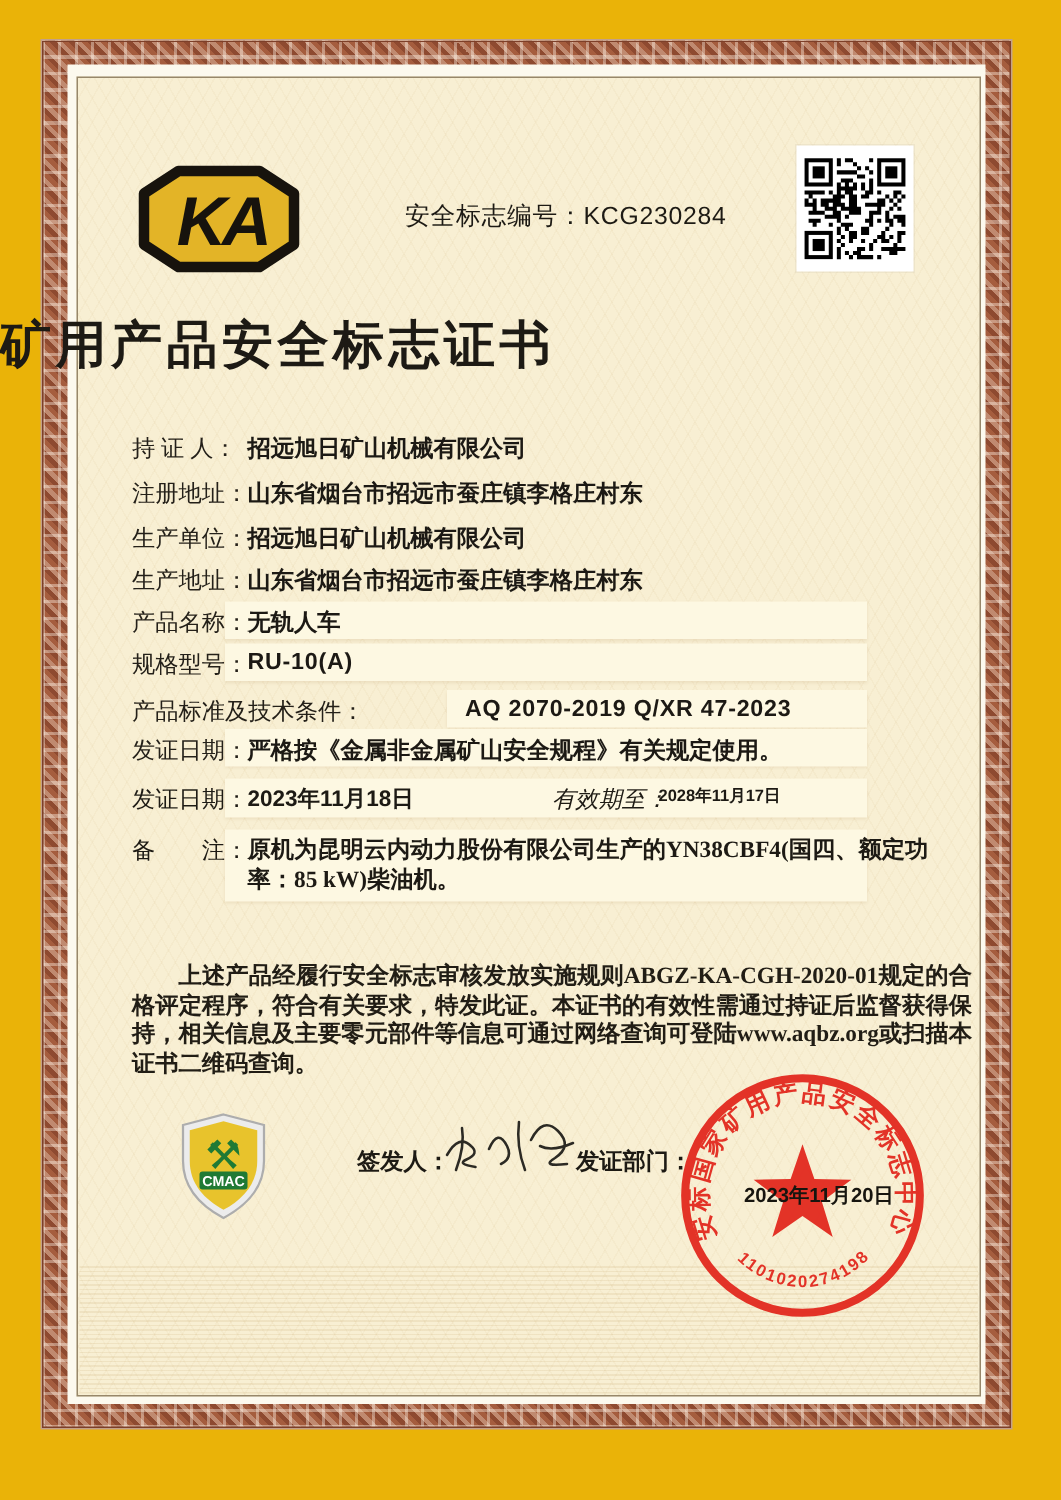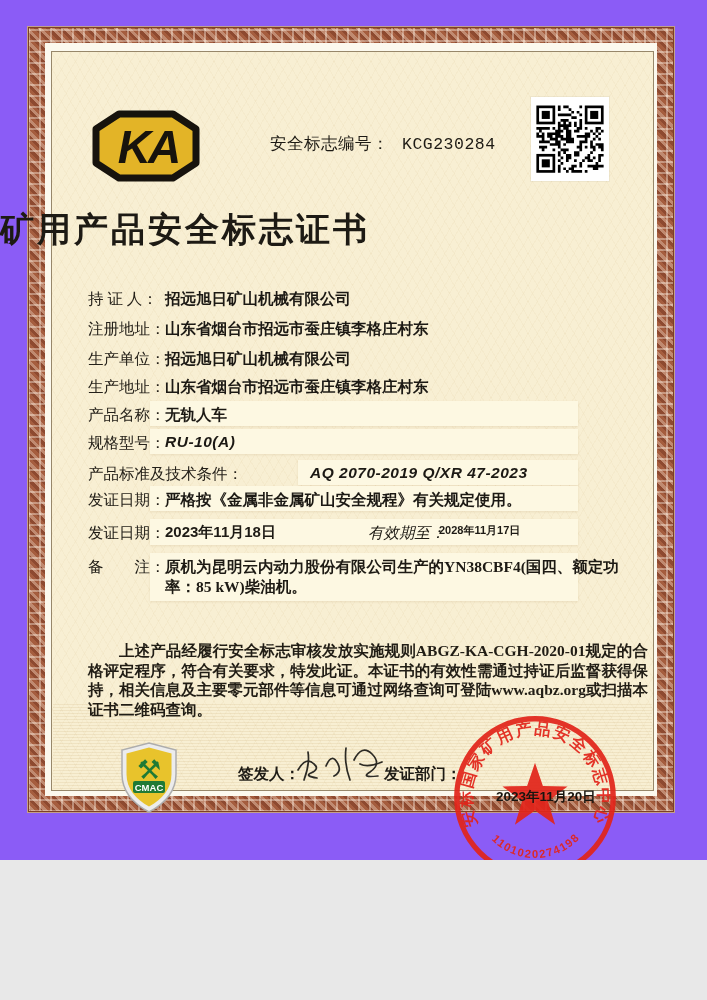--- a/index.html
+++ b/index.html
@@ -1,49 +1,49 @@
 <!DOCTYPE html>
 <html><head>
 <meta charset="utf-8">
 <style>
   html,body{margin:0;padding:0;background:#e8e8e8;}
-  .page{position:relative;width:707px;height:860px;margin:0 auto;overflow:hidden;
-        background:#8b5cf6;font-family:"Liberation Serif","DejaVu Serif",serif;color:#1d1a14;}
+  .page{position:relative;width:707px;height:1000px;margin:0 auto;overflow:hidden;
+        background:#eab308;font-family:"Liberation Serif","DejaVu Serif",serif;color:#1d1a14;}
   
   .band{position:absolute;left:28px;right:33px;top:27px;bottom:48px;
         background:
           repeating-linear-gradient(90deg, rgba(255,243,230,.40) 0 2px, rgba(0,0,0,0) 2px 11px),
           repeating-linear-gradient(0deg, rgba(255,243,230,.40) 0 2px, rgba(0,0,0,0) 2px 11px),
           repeating-linear-gradient(45deg, #8e4a30 0 3px, #c08a70 3px 6px, #a55d3e 6px 9px);
         box-shadow: inset 0 0 0 1px #7d3f28, 0 0 0 1px #c3a089;}
   
   .content{position:absolute;left:45px;right:50px;top:43px;bottom:64px;background:#fcf9ee;}
   .paper{position:absolute;left:51px;right:53px;top:51px;bottom:69px;
          border:1px solid #97876a;background:
           repeating-linear-gradient(60deg, rgba(186,146,76,.05) 0 1px, rgba(0,0,0,0) 1px 8px),
           repeating-linear-gradient(-60deg, rgba(186,146,76,.05) 0 1px, rgba(0,0,0,0) 1px 8px),
           #f8efd3;}
   .bottom-lines{position:absolute;left:53px;right:55px;bottom:71px;height:86px;
          background:repeating-linear-gradient(0deg, rgba(176,136,66,.12) 0 1px, rgba(0,0,0,0) 1px 3px);}
   .abs{position:absolute;}
   
   .certno{left:270px;top:133px;font-size:16.5px;letter-spacing:.5px;}
-  .certno .num{font-family:Liberation Mono, monospace;margin-left:13px;}
+  .certno .num{font-family:Liberation Sans, sans-serif;margin-left:0;}
   .qr-plate{left:531px;top:97px;width:78px;height:84px;background:#fff;box-shadow:0 0 0 1px rgba(0,0,0,.04);}
   .title{left:0;right:0;top:207px;font-size:34px;font-weight:900;
          letter-spacing:3px;font-family:Liberation Sans, sans-serif;}
   
   .row{position:absolute;left:88px;right:60px;height:26px;font-size:15.5px;}
   .row .lab{position:absolute;left:0;top:0;white-space:pre;color:#242019;}
   .row .val{position:absolute;left:77px;top:0;white-space:pre;font-weight:600;color:#1c1914;}
   .row .vbox{position:absolute;left:62px;right:69px;top:-4px;height:25px;
              background:#fdf8e2;box-shadow:0 1px 2px rgba(150,110,50,.12);}
   .row.std .val{left:222px;}
   .row.std .vbox{left:210px;}
-  .latin{font-family:"Liberation Sans","DejaVu Sans",sans-serif;font-weight:bold;letter-spacing:.5px;font-style:italic;}
+  .latin{font-family:"Liberation Sans","DejaVu Sans",sans-serif;font-weight:bold;letter-spacing:.5px;}
   .dates{position:absolute;left:88px;right:60px;top:523px;height:26px;font-size:15.5px;}
   .dates .vbox{position:absolute;left:62px;right:69px;top:-4px;height:26px;background:#fdf8e2;
                box-shadow:0 1px 2px rgba(150,110,50,.12);}
   .dates span{position:absolute;top:0;white-space:pre;}
   .d-lab1{left:0;}
   .d-val1{left:77px;font-weight:bold;font-family:"Liberation Sans",sans-serif;font-size:15px;}
   .d-lab2{left:280px;font-style:italic;}
   .d-val2{left:351px;font-weight:bold;font-family:Liberation Sans, sans-serif;font-size:11px;}
   .remark{position:absolute;left:88px;right:60px;top:557px;font-size:15.5px;}
   .remark .vbox{position:absolute;left:62px;right:69px;top:-4px;height:48px;background:#fdf8e2;

